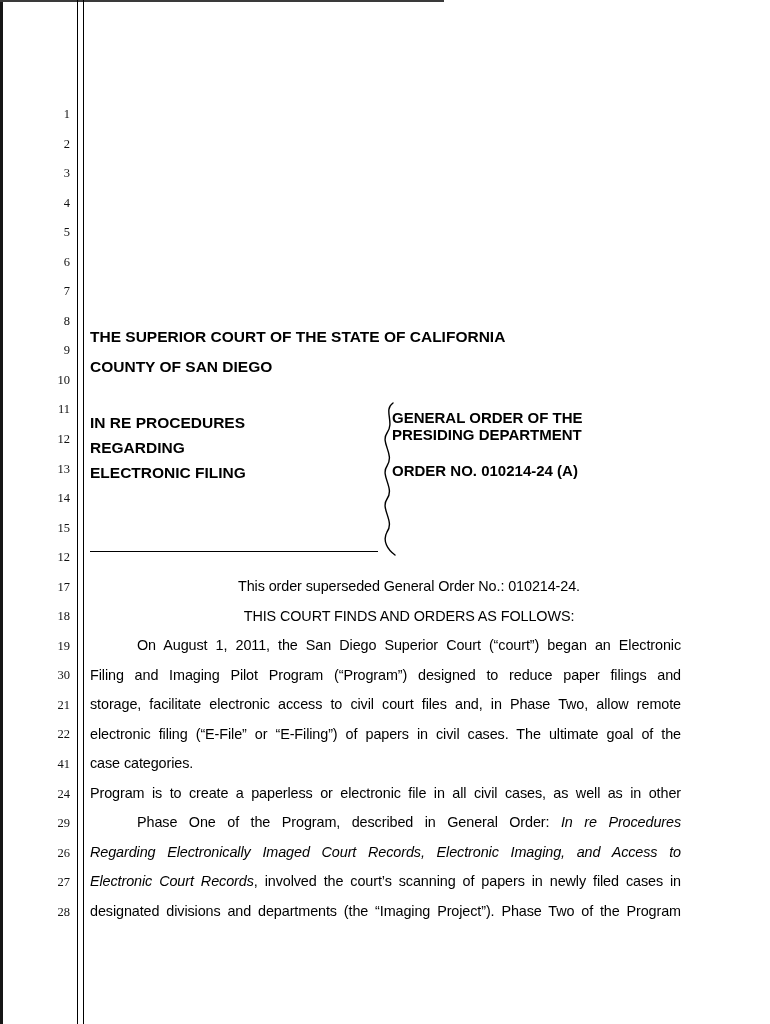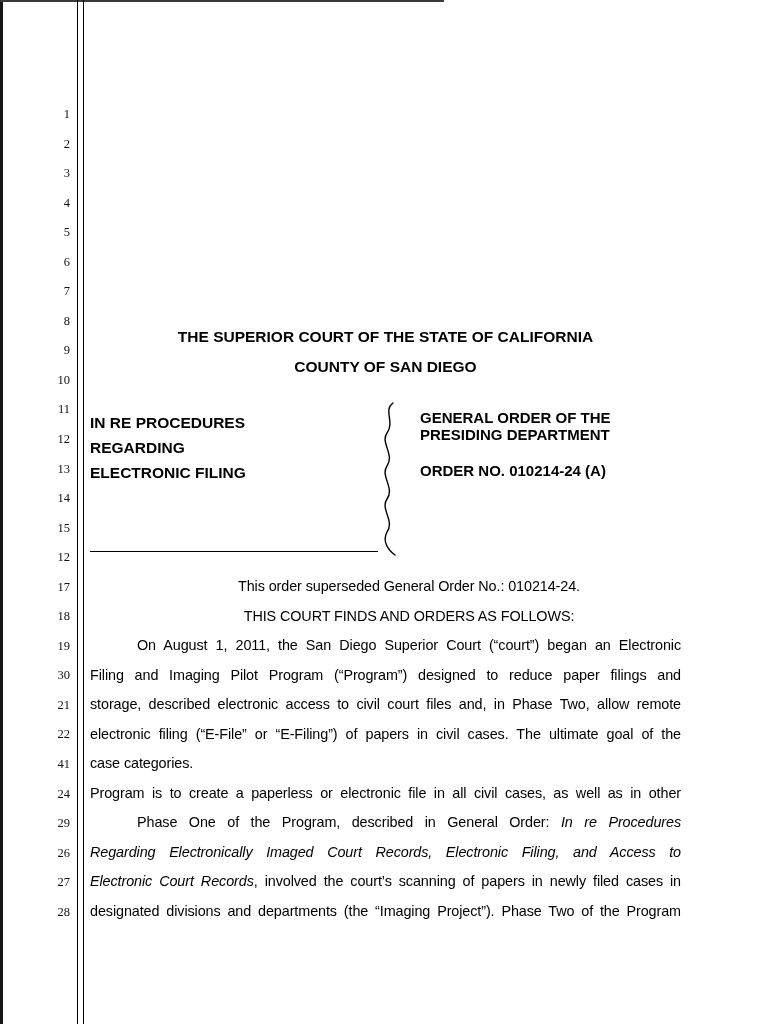--- a/index.html
+++ b/index.html
@@ -20,34 +20,34 @@
   
   .line-number-column {
     position:absolute; left:0; top:100px; width:70px;
     font-family:"Liberation Serif", serif;
     font-size:12.5px; color:#111;
   }
   .line-number { height:29.55px; line-height:29.55px; text-align:right; }
   
   .title-block {
     position:absolute; left:90px; top:322px; width:591px;
-    text-align:center; font-weight:bold; font-size:15.5px; line-height:30px;
+    text-align:left; font-weight:bold; font-size:15.5px; line-height:30px;
   }
   
   .caption-left {
     position:absolute; left:90px; top:410px;
     font-weight:bold; font-size:15.5px; line-height:25px;
   }
   .caption-rule {
     position:absolute; left:90px; top:551px; width:288px;
     border-top:1.5px solid #000;
   }
   .caption-brace { position:absolute; left:377px; top:400px; width:24px; height:158px; }
   .caption-right {
-    position:absolute; left:420px; top:410px; width:260px;
+    position:absolute; left:392px; top:410px; width:260px;
     font-weight:bold; font-size:15px; line-height:16.5px;
   }
   .order-no { margin-top:20px; }
   
   .body-text {
     position:absolute; left:90px; top:572px; width:591px;
     font-size:14.4px; letter-spacing:-0.1px; color:#000;
   }
   .body-line { height:29.55px; line-height:29.55px; overflow:hidden; }
   .body-line.just { text-align:justify; text-align-last:justify; }
@@ -119,23 +119,23 @@
     <div>GENERAL ORDER OF THE</div>
     <div>PRESIDING DEPARTMENT</div>
     <div class="order-no">ORDER NO. 010214-24 (A)</div>
   </div>
 
   <div class="body-text">
       <div class="body-line indent"><span>This order superseded General Order No.: 010214-24.</span></div>
       <div class="body-line indent"><span>THIS COURT FINDS AND ORDERS AS FOLLOWS:</span></div>
       <div class="body-line just indent"><span>On August 1, 2011, the San Diego Superior Court (“court”) began an Electronic</span></div>
       <div class="body-line just"><span>Filing and Imaging Pilot Program (“Program”) designed to reduce paper filings and</span></div>
-      <div class="body-line just"><span>storage, described electronic access to civil court files and, in Phase Two, allow remote</span></div>
+      <div class="body-line just"><span>storage, facilitate electronic access to civil court files and, in Phase Two, allow remote</span></div>
       <div class="body-line just"><span>electronic filing (“E-File” or “E-Filing”) of papers in civil cases. The ultimate goal of the</span></div>
       <div class="body-line"><span>case categories.</span></div>
       <div class="body-line just"><span>Program is to create a paperless or electronic file in all civil cases, as well as in other</span></div>
       <div class="body-line just indent"><span>Phase One of the Program, described in General Order: </span><span class="it">In re Procedures</span></div>
-      <div class="body-line just"><span class="it">Regarding Electronically Imaged Court Records, Electronic Filing, and Access to</span></div>
+      <div class="body-line just"><span class="it">Regarding Electronically Imaged Court Records, Electronic Imaging, and Access to</span></div>
       <div class="body-line just"><span class="it">Electronic Court Records</span><span>, involved the court’s scanning of papers in newly filed cases in</span></div>
       <div class="body-line just"><span>designated divisions and departments (the “Imaging Project”). Phase Two of the Program</span></div>
     </div>
 
 </div>
 
 </body></html>

